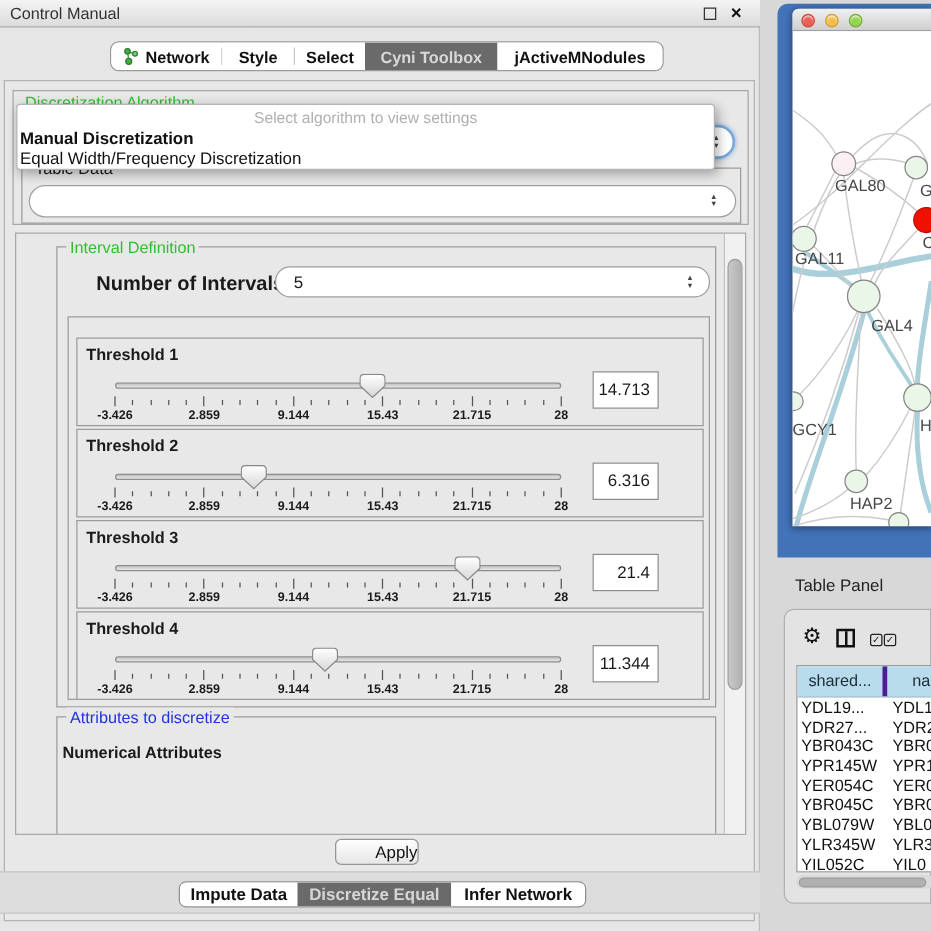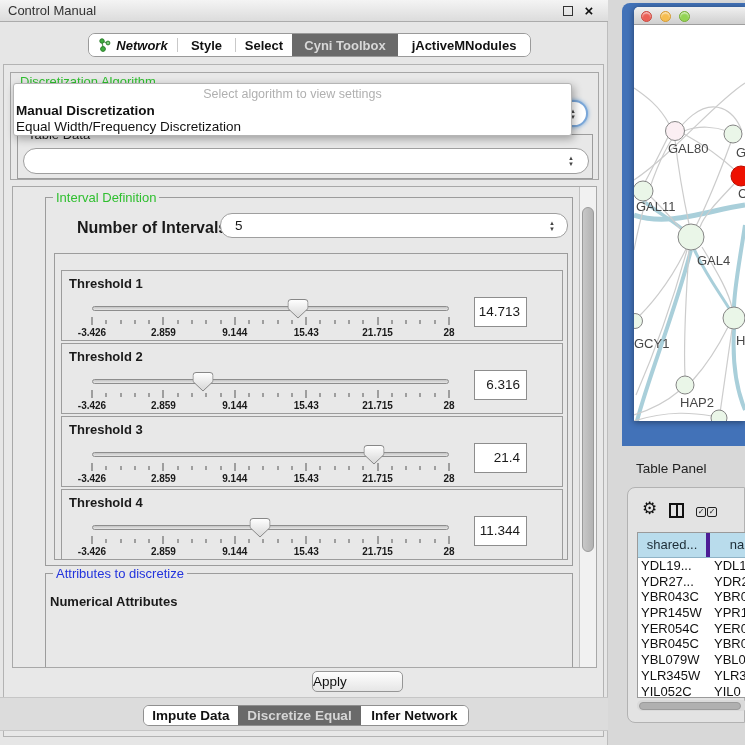--- a/index.html
+++ b/index.html
@@ -13,21 +13,21 @@
   #cp-title { position:absolute; left:8px; top:0; line-height:22px; font-size:13px; color:#333; }
   #float-btn { position:absolute; left:563px; top:6px; width:10px; height:10px; border:1.6px solid #333; background:transparent; }
   #close-btn { position:absolute; left:581px; top:1px; width:16px; height:20px; font-size:15px; font-weight:bold; color:#111; line-height:20px; text-align:center; }
 
   
   #top-tabs { position:absolute; left:88px; top:33px; height:24px; display:flex; background:#fff;
     border:1px solid #9a9a9a; border-radius:7px; overflow:hidden; }
   .ttab { height:100%; display:flex; align-items:center; justify-content:center; font-size:13px; font-weight:bold; color:#111; background:#fff; }
   .tsep { width:1px; background:#c9c9c9; margin:4px 0; }
   .ttab.dark { background:#6a6a6a; color:#d8d8d8; }
-  #tab-network { width:88px; gap:5px;font-style:italic; }
+  #tab-network { width:88px; gap:5px; }
   #tab-style { width:57px; }
   #tab-select { width:56px; }
   #tab-cyni { width:106px; }
   #tab-jactive { width:132px; }
 
   
   #cp-content { position:absolute; left:3px; top:64px; width:601px; height:673px; border:1px solid #b3b3b3; background:#e8e8e8; }
 
   
   #algo-group { position:absolute; left:10px; top:72px; width:589px; height:108px; border:1px solid #a6a6a6; }
@@ -88,22 +88,22 @@
   .th-value { position:absolute; left:412px; top:26px; width:53px; height:30px; background:#fff; border:1px solid #8d8d8d;
     font-size:13.5px; line-height:28px; text-align:right; padding-right:6px; }
 
   #attributes-group { left:32px; top:386px; width:528px; height:120px; }
   #attr-header { position:absolute; left:4px; top:20px; font-size:13px; font-weight:bold; }
   #attr-list { position:absolute; left:6px; top:40px; width:508px; height:70px; background:#fff; border:1px solid #9c9c9c; overflow:hidden; }
   .list-item { padding-left:14px; font-size:13px; height:15px; line-height:15px; color:#111; white-space:nowrap; }
   #attr-list-scroll { position:absolute; right:2px; top:4px; width:9px; height:42px; border-radius:5px; background:#b3b3b3; border:1px solid #9a9a9a; }
 
   
-  #apply-button { position:absolute; left:268px; top:671px; width:91px; height:21px; border:1px solid #969696; border-radius:5px;
-    background:linear-gradient(#fefefe,#e6e6e6); font-size:13.5px; text-align:left; line-height:19px; color:#111;margin-left:44px; }
+  #apply-button { position:absolute; left:268px; top:671px; width:67px; height:21px; border:1px solid #969696; border-radius:5px;
+    background:linear-gradient(#fefefe,#e6e6e6); font-size:13.5px; text-align:right; line-height:19px; color:#111; }
   #bottom-strip { position:absolute; left:0; top:697px; width:608px; height:34px; background:#dcdcdc;
     border-top:1px solid #c6c6c6; border-bottom:1px solid #c6c6c6; }
   #bottom-tabs { position:absolute; left:143px; top:7px; height:21px; display:flex; border:1px solid #8f8f8f; border-radius:6px; overflow:hidden; background:#fff; }
   .btab { height:100%; display:flex; align-items:center; justify-content:center; font-size:13.5px; font-weight:bold; background:#fff; color:#111; }
   .btab.dark { background:#6a6a6a; color:#d6d6d6; }
   #btab-0 { width:94px; }
   #btab-1 { width:123px; }
   #btab-2 { width:107px; }
 
   

